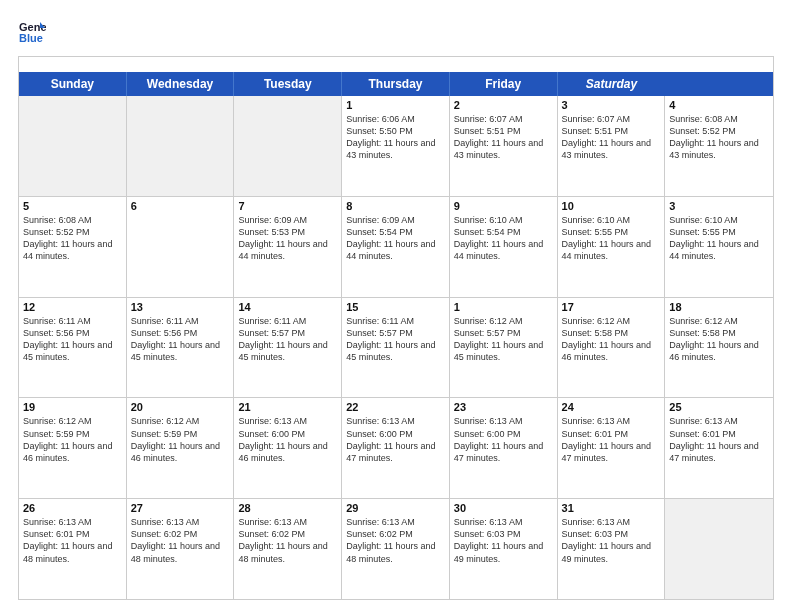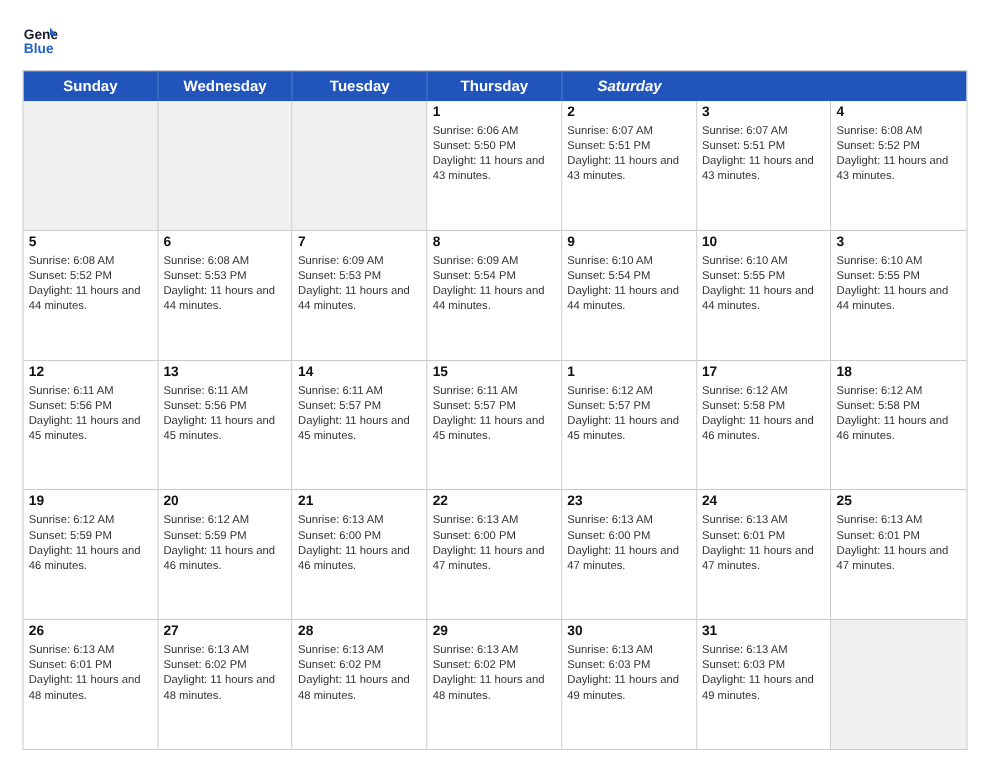--- a/index.html
+++ b/index.html
@@ -48,20 +48,21 @@
     .calendar {
       flex: 1;
       display: flex;
       flex-direction: column;
       border: 1px solid #ccc;
     }
     .cal-header {
       display: grid;
       grid-template-columns: repeat(7, 1fr);
       background: #2255bb;
+      margin-top: 15px;
     }
     .cal-header-cell {
       color: #fff;
       font-size: 12px;
       font-weight: bold;
       text-align: center;
       padding: 5px 2px;
       border-right: 1px solid #4477cc;
     }
     .cal-header-cell:last-child { border-right: none; font-style: italic; }
@@ -117,20 +118,21 @@
       <div class="subtitle"></div>
     </div>
   </div>
 
   <div class="calendar">
     <div class="cal-header">
     <div class="cal-header-cell">Sunday</div>
         <div class="cal-header-cell">Wednesday</div>
         <div class="cal-header-cell">Tuesday</div>
         <div class="cal-header-cell">Thursday</div>
+        <div class="cal-header-cell">Friday</div>
         <div class="cal-header-cell">Saturday</div>
       </div>
     <div class="cal-body">
     <div class="cal-row">
           <div class="cal-cell empty shaded"></div>
           <div class="cal-cell empty shaded"></div>
           <div class="cal-cell empty shaded"></div>
           <div class="cal-cell">
             <div class="day-num">1</div>
             <div class="cell-text">Sunrise: 6:06 AM
@@ -163,24 +165,20 @@
         <div class="cal-row">
           <div class="cal-cell">
             <div class="day-num">5</div>
             <div class="cell-text">Sunrise: 6:08 AM
 Sunset: 5:52 PM
 Daylight: 11 hours
 and 44 minutes.</div>
           </div>
           <div class="cal-cell">
             <div class="day-num">6</div>
-            <div class="cell-text">Sunrise: 6:08 AM
-Sunset: 5:53 PM
-Daylight: 11 hours
-and 44 minutes.</div>
           </div>
           <div class="cal-cell">
             <div class="day-num">7</div>
             <div class="cell-text">Sunrise: 6:09 AM
 Sunset: 5:53 PM
 Daylight: 11 hours
 and 44 minutes.</div>
           </div>
           <div class="cal-cell">
             <div class="day-num">8</div>

